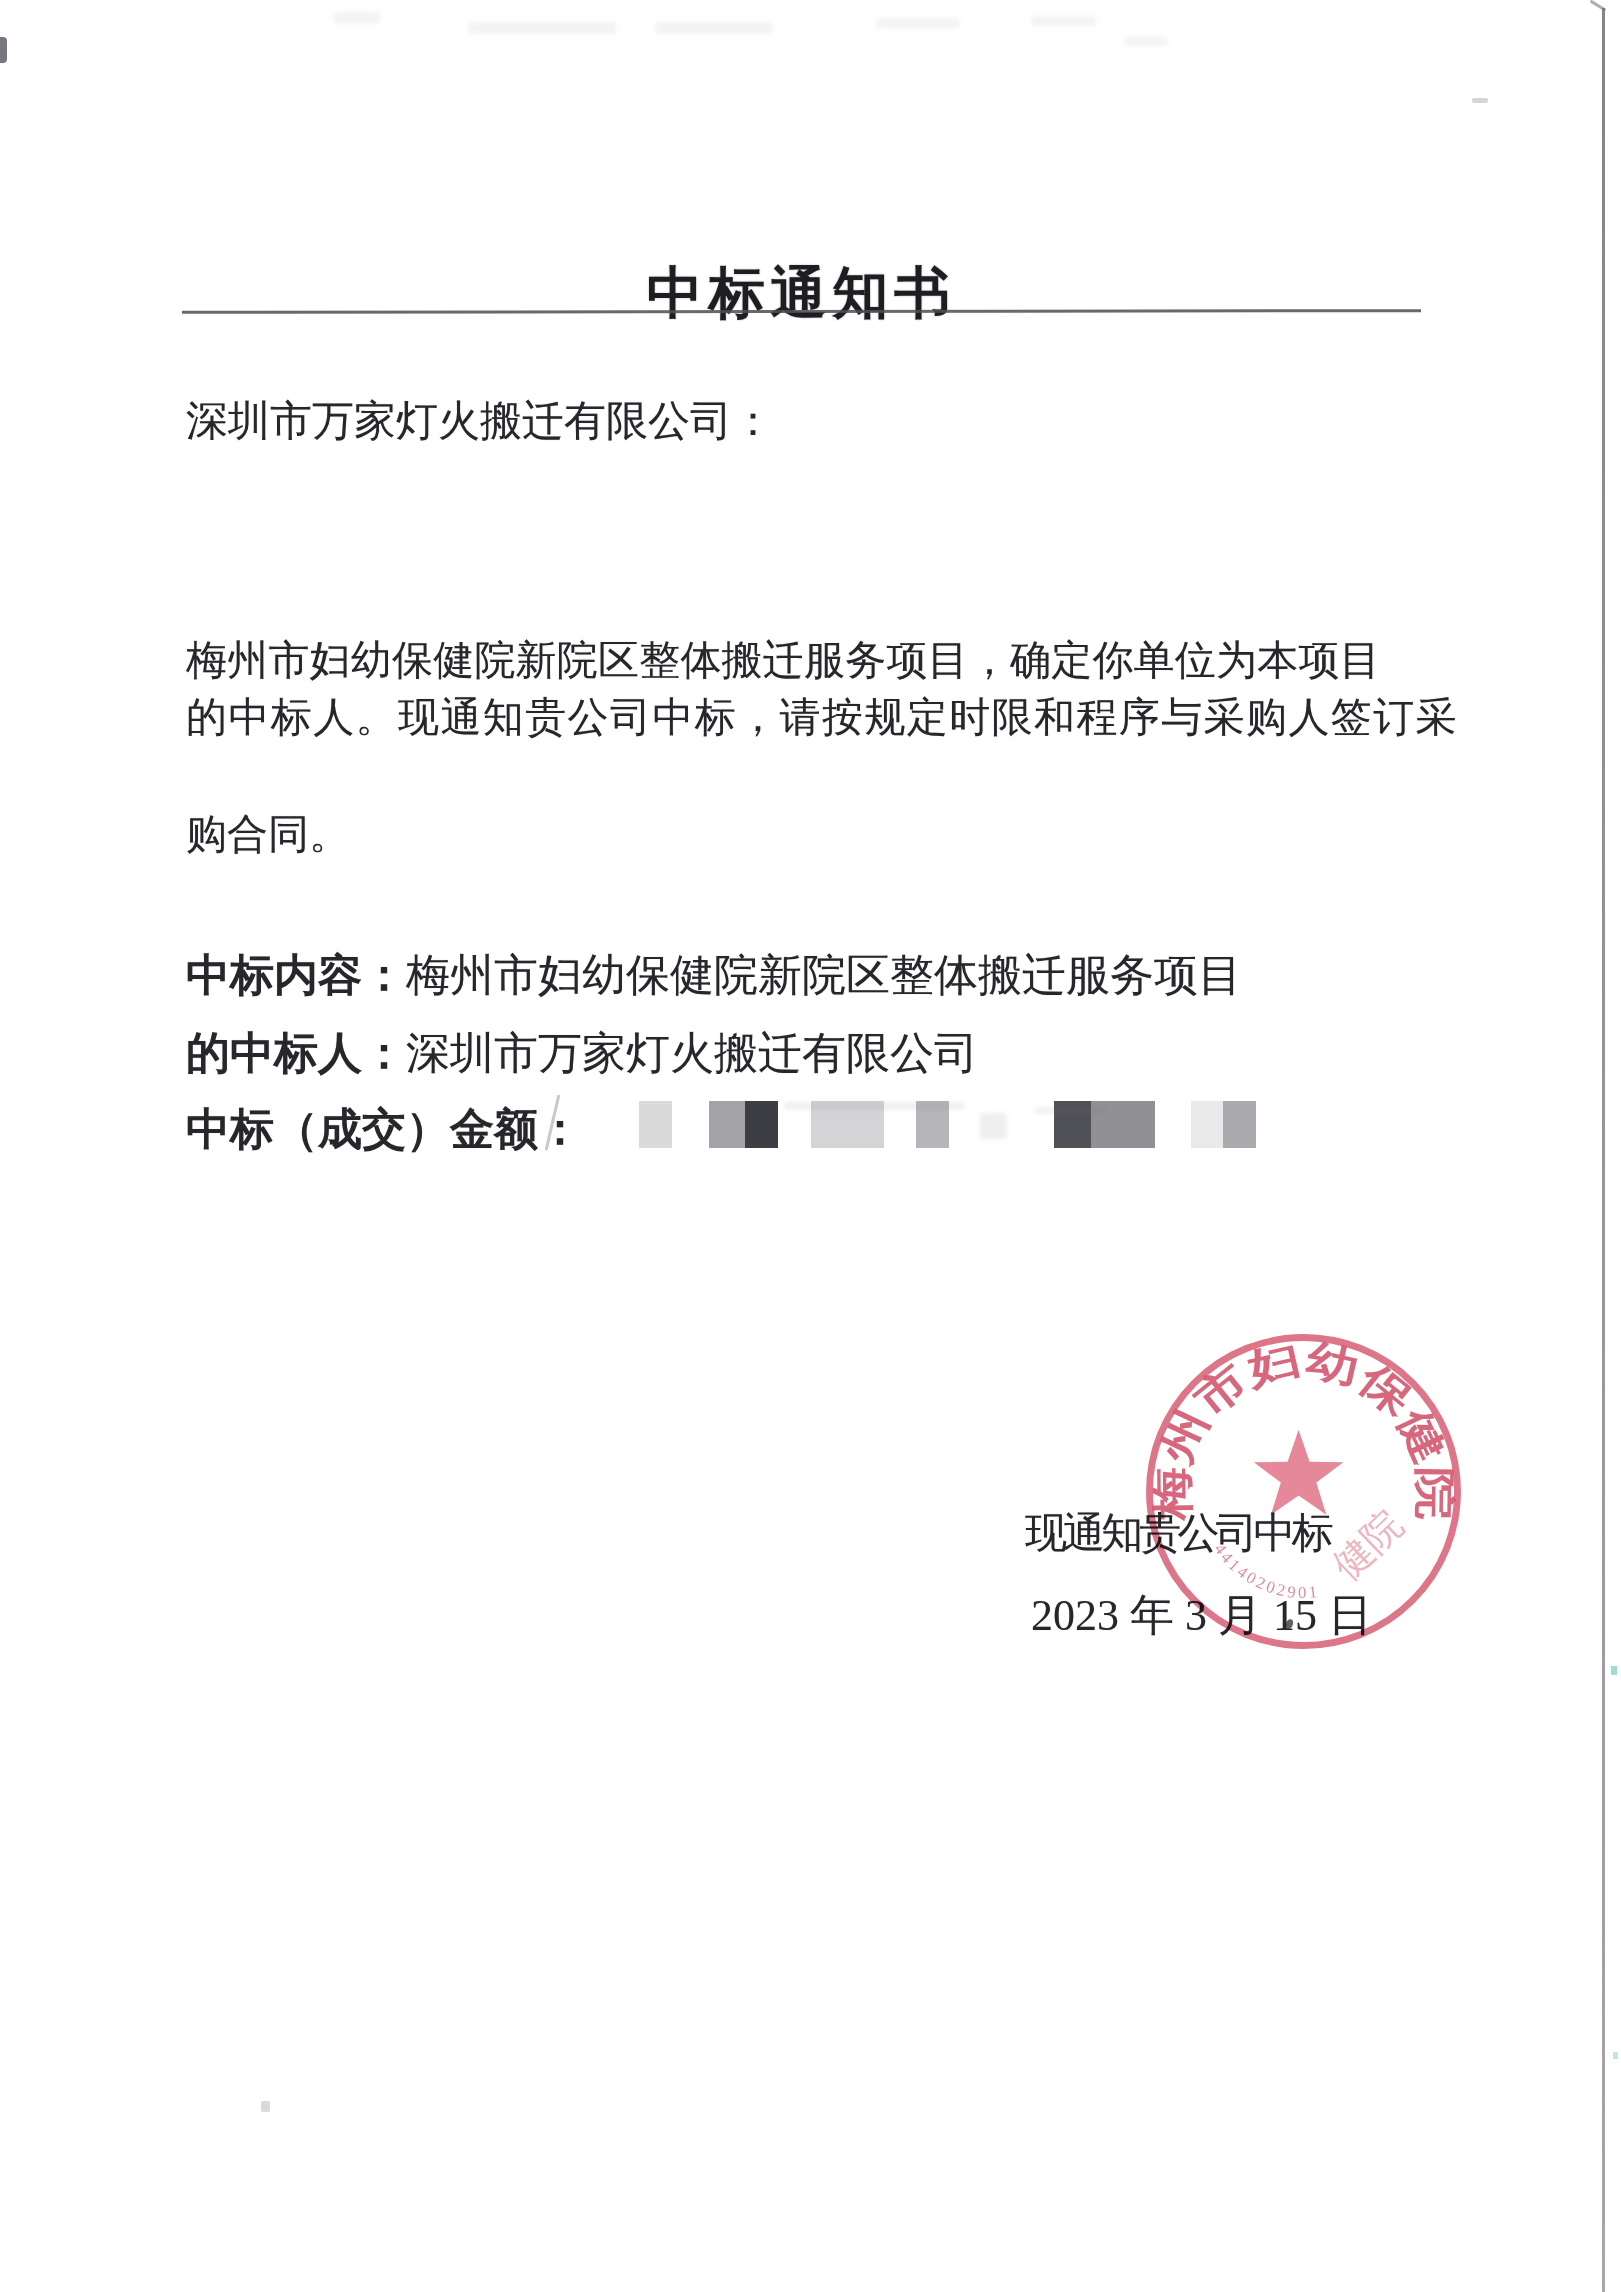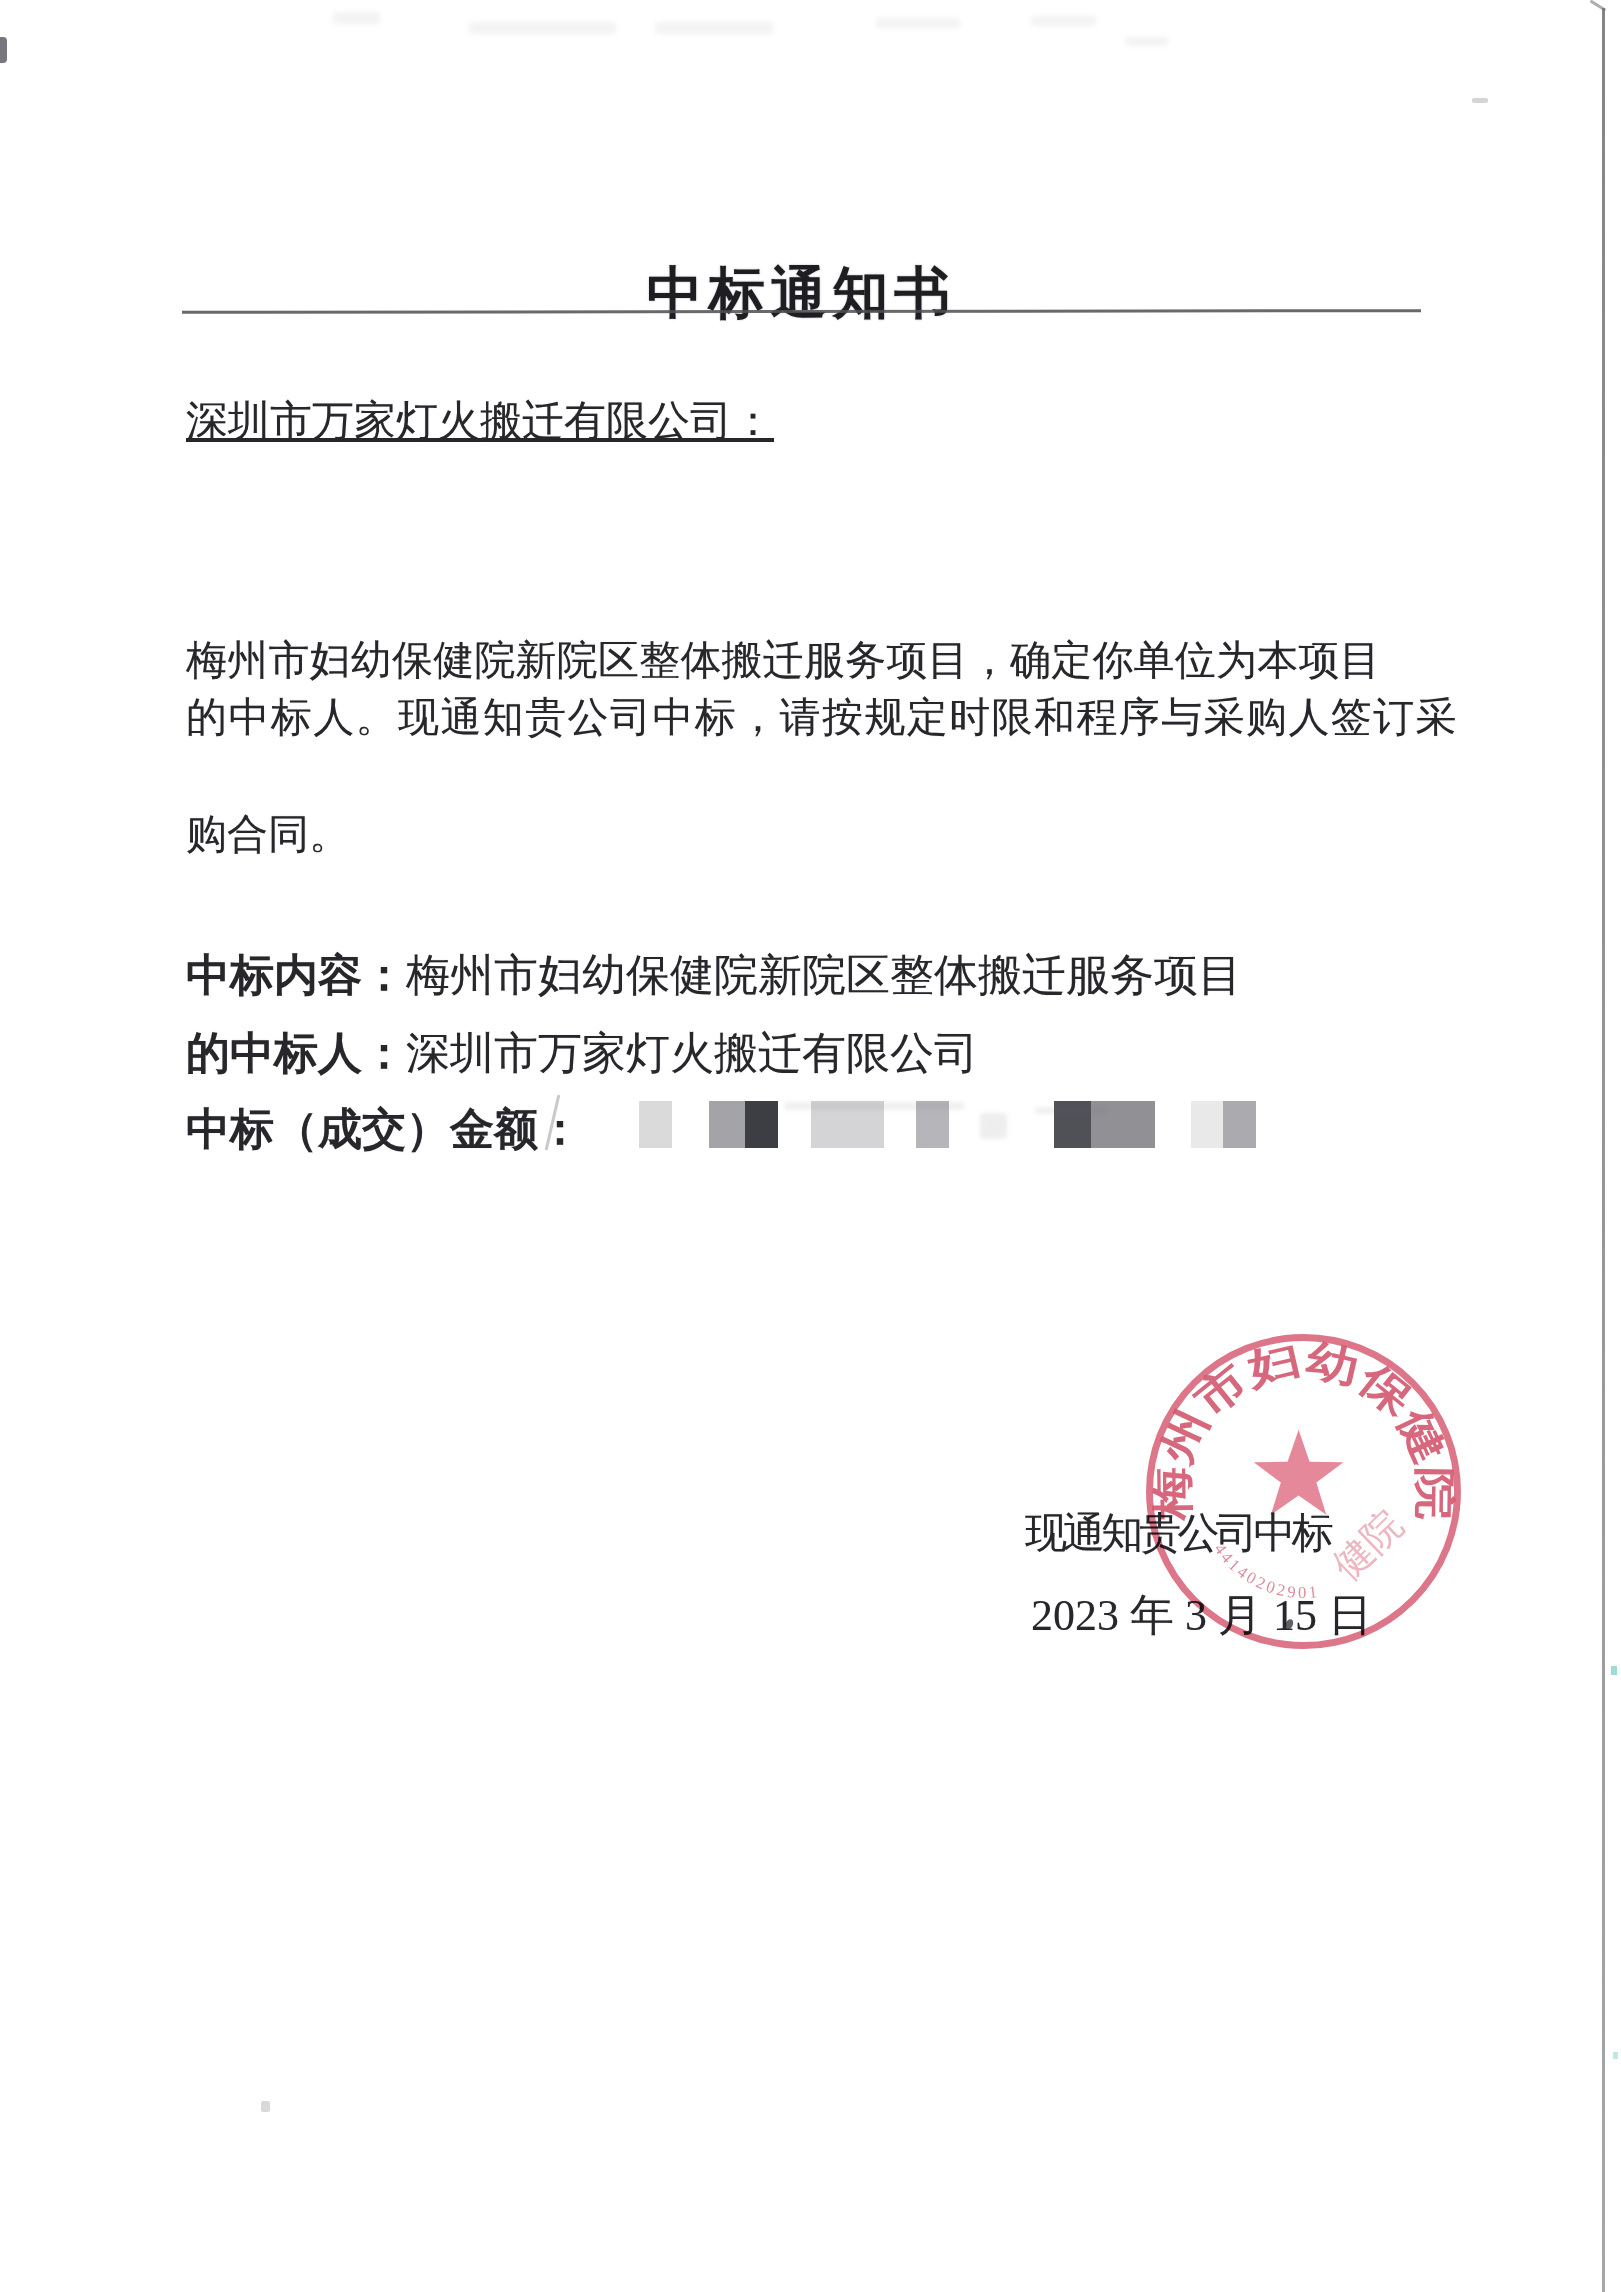--- a/index.html
+++ b/index.html
@@ -17,21 +17,21 @@
     color:#1d1d22;text-shadow:0 0 2px rgba(30,30,35,.35);
     white-space:nowrap;
     margin-top:48px;
   }
   .title-rule{
     position:absolute;left:182px;top:310px;width:1239px;height:2.9px;
     background:#4f4f54;opacity:.85;transform:rotate(-0.08deg);
   }
   .addressee{
     position:absolute;left:186px;top:397px;font-size:42px;line-height:49px;
-    white-space:nowrap;text-shadow:0 0 1px rgba(40,40,45,.3);text-decoration:underline;
+    white-space:nowrap;text-shadow:0 0 1px rgba(40,40,45,.3);
   }
   .para-line{
     position:absolute;left:186px;font-size:41px;line-height:47px;
     white-space:nowrap;text-shadow:0 0 1px rgba(40,40,45,.3);
   }
   .pl-0{top:559px;left:271px;letter-spacing:1.2px;}
   .pl-1{top:637px;letter-spacing:0.2px;}
   .pl-2{top:694px;letter-spacing:1.4px;text-align:right;}
   .pl-3{top:811px;}
   .field-row{

